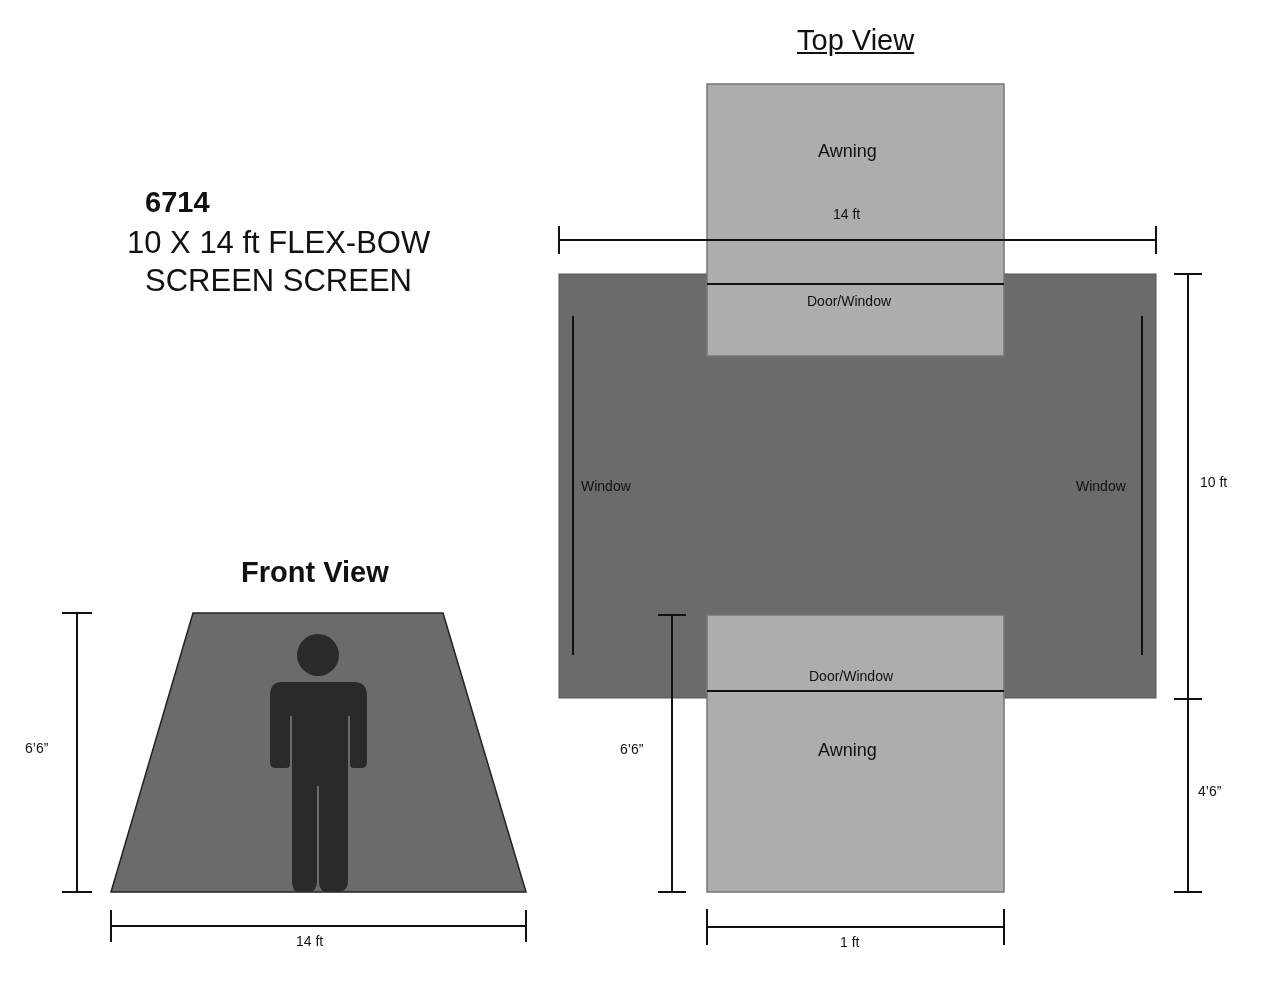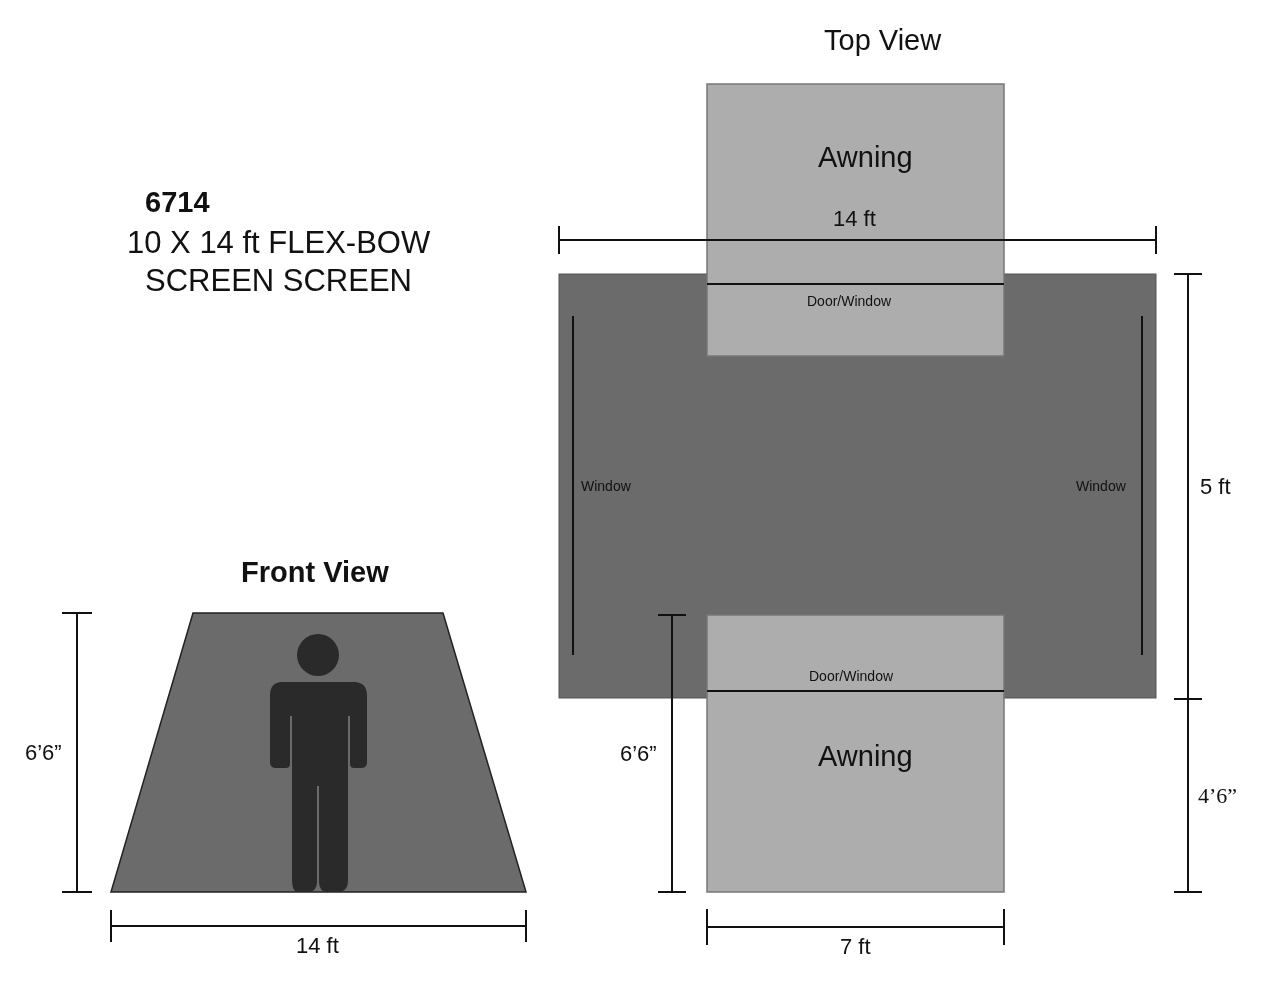--- a/index.html
+++ b/index.html
@@ -4,22 +4,22 @@
   <style>
     html, body { margin: 0; padding: 0; background: #ffffff; }
     body { width: 1280px; height: 989px; position: relative; overflow: hidden;
            font-family: "Liberation Sans", sans-serif; color: #111; }
     svg.canvas { position: absolute; left: 0; top: 0; }
     .lbl { position: absolute; white-space: nowrap; font-family: "Liberation Sans", sans-serif; color: #111; }
     .title-num { font-weight: bold; font-size: 29px; left: 145px; top: 186px; text-align: right; }
     .title-l2 { font-size: 31px; left: 127px; top: 225px; }
     .title-l3 { font-size: 31px; left: 145px; top: 263px; }
     .view-title { font-size: 29px; }
-    .dim { font-size: 22px; }
-    .awn { font-size: 29px; }
+    .dim { font-size: 14px; }
+    .awn { font-size: 18px; }
     .small { font-size: 14px; text-align: right; }
   </style>
 </head>
 <body>
 
 <svg class="canvas" width="1280" height="989" viewBox="0 0 1280 989">
 
   <rect x="559" y="274" width="597" height="424" fill="#6b6b6b" stroke="#555" stroke-width="1"></rect>
 
   <rect x="707" y="84" width="297" height="272" fill="#adadad" stroke="#777" stroke-width="1.5"></rect>
@@ -73,28 +73,28 @@
     <line x1="111" y1="926" x2="526" y2="926"></line>
     <line x1="111" y1="910" x2="111" y2="942"></line>
     <line x1="526" y1="910" x2="526" y2="942"></line>
   </g>
 </svg>
 
 <div class="lbl title-num">6714</div>
 <div class="lbl title-l2">10 X 14 ft FLEX-BOW</div>
 <div class="lbl title-l3">SCREEN SCREEN</div>
 
-<div class="lbl view-title" style="left:824px; top:24px;">Top View</div>
+<div class="lbl view-title" style="left:797px; top:24px;text-decoration:underline;">Top View</div>
 <div class="lbl awn" style="left:818px; top:141px;">Awning</div>
 <div class="lbl dim" style="left:833px; top:206px;">14 ft</div>
 <div class="lbl small" style="left:807px; top:293px;">Door/Window</div>
 <div class="lbl small" style="left:581px; top:478px;">Window</div>
 <div class="lbl small" style="left:1076px; top:478px;">Window</div>
-<div class="lbl dim" style="left:1200px; top:474px;">5 ft</div>
+<div class="lbl dim" style="left:1200px; top:474px;">10 ft</div>
 <div class="lbl small" style="left:809px; top:668px;">Door/Window</div>
 <div class="lbl awn" style="left:818px; top:740px;">Awning</div>
 <div class="lbl dim" style="left:620px; top:741px;">6’6”</div>
-<div class="lbl dim" style="left:1198px; top:783px;font-family:Liberation Serif, serif;">4’6”</div>
-<div class="lbl dim" style="left:840px; top:934px;">7 ft</div>
+<div class="lbl dim" style="left:1198px; top:783px;">4’6”</div>
+<div class="lbl dim" style="left:840px; top:934px;">1 ft</div>
 
 <div class="lbl view-title" style="left:241px; top:556px;font-weight:bold;">Front View</div>
 <div class="lbl dim" style="left:25px; top:740px;">6’6”</div>
 <div class="lbl dim" style="left:296px; top:933px;">14 ft</div>
 
 </body></html>

